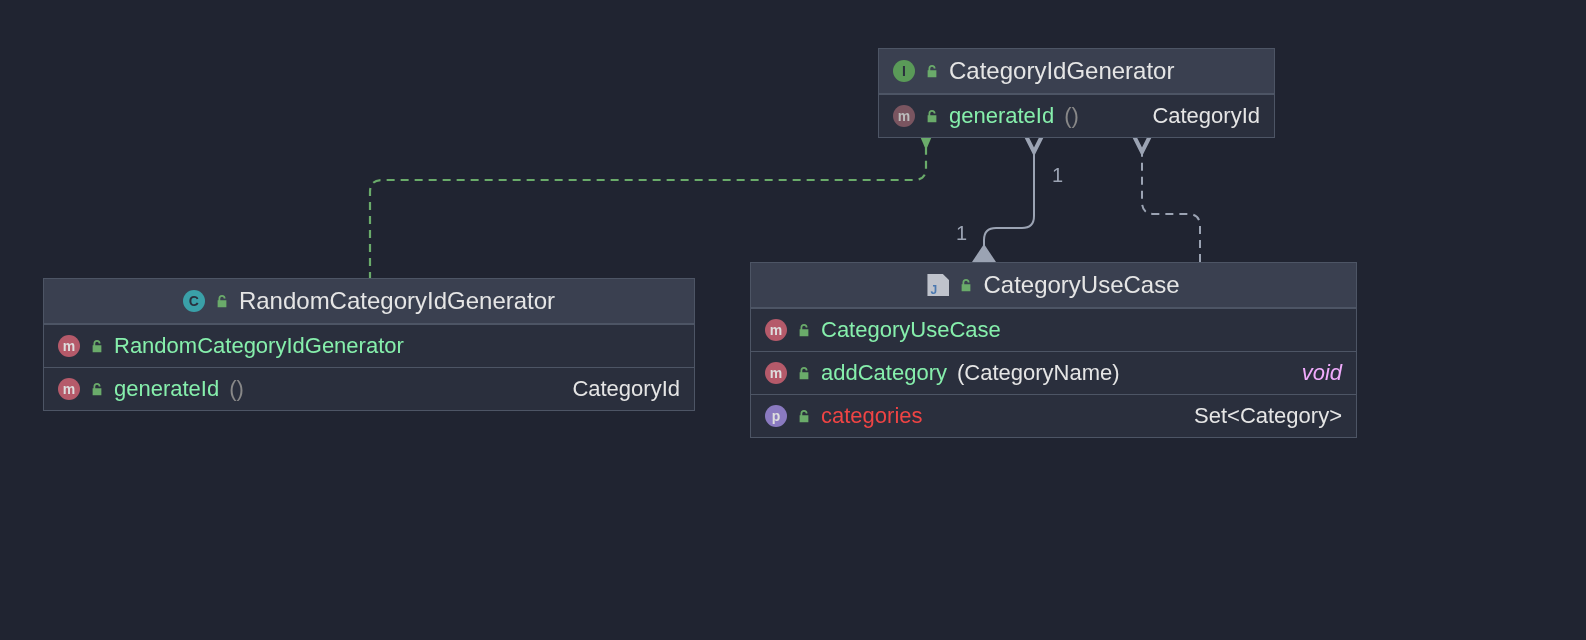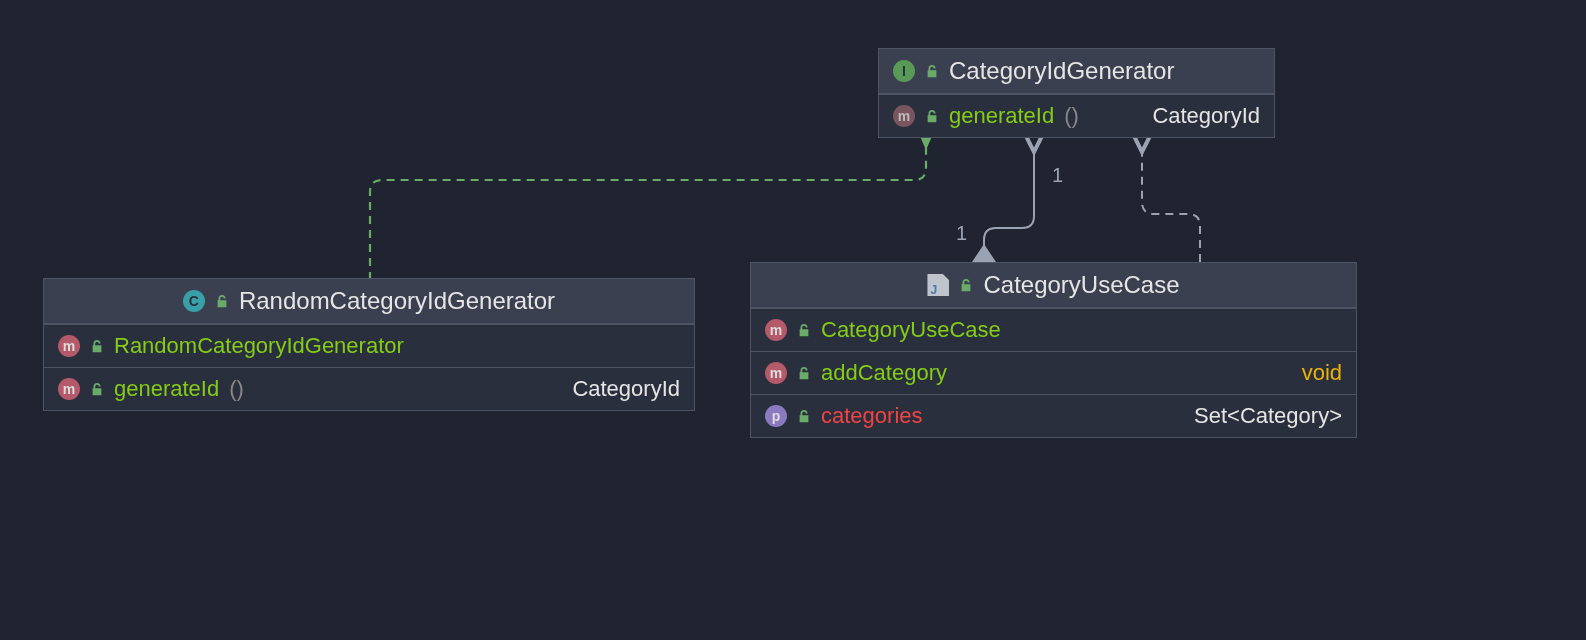--- a/index.html
+++ b/index.html
@@ -3,23 +3,23 @@
 <meta charset="utf-8">
 <style>
   html,body{margin:0;padding:0;width:1586px;height:640px;background:#202431;font-family:"Segoe UI",Arial,sans-serif;font-size:22px;overflow:hidden}
   .box{position:absolute;border:1px solid #4d5565;background:#2a2f3d}
   .hdr{background:#3a4050;display:flex;align-items:center;gap:10px;padding:8px 14px;border-bottom:1px solid #4d5565}
   .title{color:#e5e5e5;font-size:24px}
   .row{display:flex;align-items:center;gap:10px;padding:8px 14px;border-top:1px solid #4d5565}
   .row:first-of-type{border-top:none}
   .grow{flex:1}
   .yellow{color:#e5e5e5}
-  .blue{color:#84cc16}
+  .blue{color:#86efac}
   .red{color:#ef4444}
-  .purple{color:#eab308;}
+  .purple{color:#f0abfc;font-style:italic}
   .grey{color:#888}
   .ic{width:22px;height:22px;border-radius:50%;display:inline-flex;align-items:center;justify-content:center;font-size:14px;font-weight:600;color:#2a2f3d;flex-shrink:0}
   .ic-c{background:#3aa0a8}
   .ic-i{background:#5a9a58}
   .ic-m{background:#b55a6a;color:#ddd}
   .ic-p{background:#8a7ac0;color:#ddd}
   .ic-ma{background:#7a5560;color:#bbb}
   .lock{width:14px;height:14px;flex-shrink:0}
   .lock svg{display:block}
   .jfile{width:22px;height:22px;flex-shrink:0;position:relative}
@@ -133,20 +133,21 @@
     <span class="grow"></span>
   </div>
   <div class="row">
     <span class="ic ic-m">m</span>
     <span class="lock">
         <svg viewBox="0 0 16 16">
           <path fill="#6aab6a" d="M4 7V5a4 4 0 018 0h-2a2 2 0 00-4 0v2h7v8H3V7h1z"></path>
         </svg>
       </span>
     <span class="blue">addCategory</span>
+      <span class="yellow">(CategoryName)</span>
     <span class="grow"></span>
     <span class="purple">void</span>
   </div>
   <div class="row">
     <span class="ic ic-p">p</span>
     <span class="lock">
         <svg viewBox="0 0 16 16">
           <path fill="#6aab6a" d="M4 7V5a4 4 0 018 0h-2a2 2 0 00-4 0v2h7v8H3V7h1z"></path>
         </svg>
       </span>

